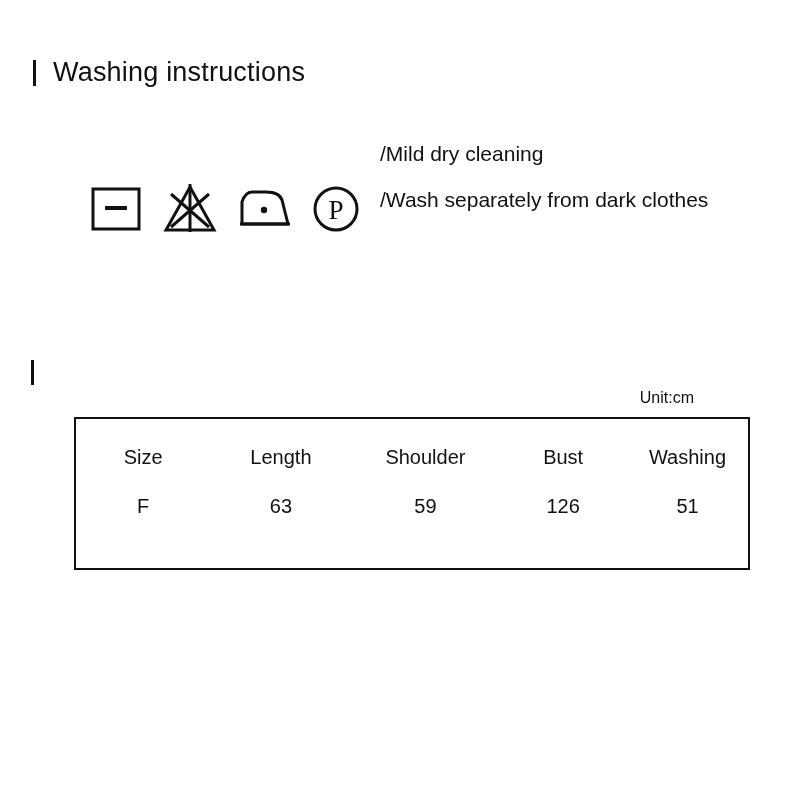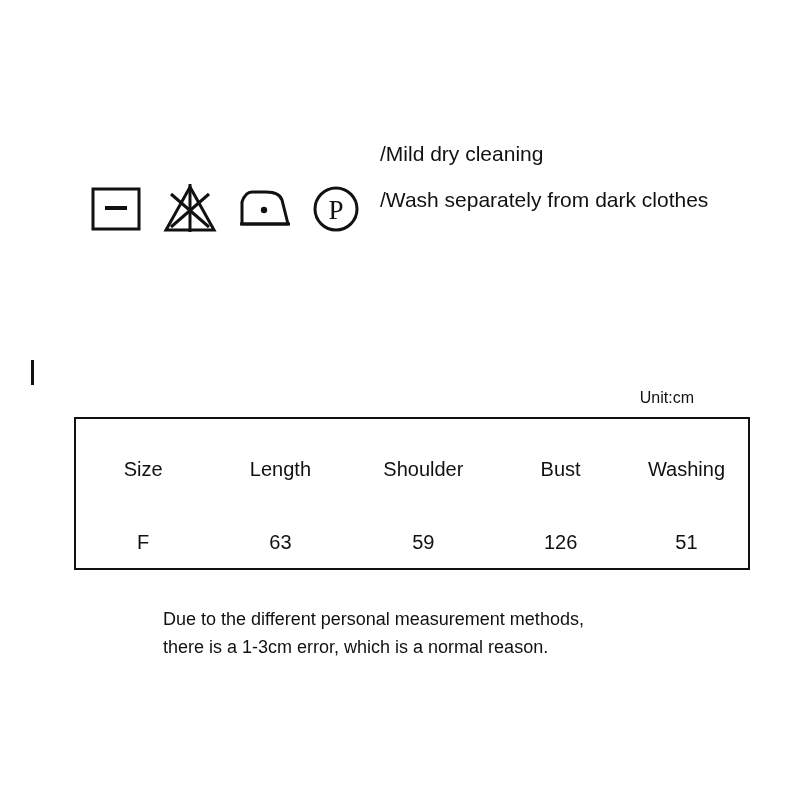--- a/index.html
+++ b/index.html
@@ -98,21 +98,21 @@
     height: 100%;
     border-collapse: collapse;
     table-layout: fixed;
   }
   table.size-table th,
   table.size-table td {
     font-weight: normal;
     font-size: 20px;
     color: #111111;
     text-align: center;
-    padding: 12px;
+    padding: 0;
   }
   table.size-table thead th { height: 76px; vertical-align: middle; }
   table.size-table tbody td { height: 72px; vertical-align: top; }
   .col-0 { width: 20%; }
   .col-1 { width: 21%; }
   .col-2 { width: 22%; }
   .col-3 { width: 19%; }
   .col-4 { width: 18%; }
 
   
@@ -124,20 +124,24 @@
     line-height: 28px;
     color: #111111;
   }
   .footnote div { white-space: nowrap; }
 </style>
 </head>
 <body>
 
 <div class="page">
 
+  <div class="section-head" id="washing-head">
+    <span class="head-bar"></span>
+    <span class="head-text">Washing instructions</span>
+  </div>
 
   <div class="symbols">
 
     <span class="symbol sym-bleach">
       <svg width="52" height="62" viewBox="0 0 52 62">
         <rect x="3" y="11" width="46" height="40" fill="none" stroke="#111111" stroke-width="3"></rect>
         <rect x="15" y="28" width="22" height="4" fill="#111111"></rect>
       </svg>
     </span>
 
@@ -194,18 +198,14 @@
           <td class="col-0">F</td>
           <td class="col-1">63</td>
           <td class="col-2">59</td>
           <td class="col-3">126</td>
           <td class="col-4">51</td>
         </tr>
       </tbody>
     </table>
   </div>
 
-  <div class="footnote">
-    <div>Due to the different personal measurement methods,</div>
-    <div>there is a 1-3cm error, which is a normal reason.</div>
-  </div>
 
 </div>
 
 </body></html>

